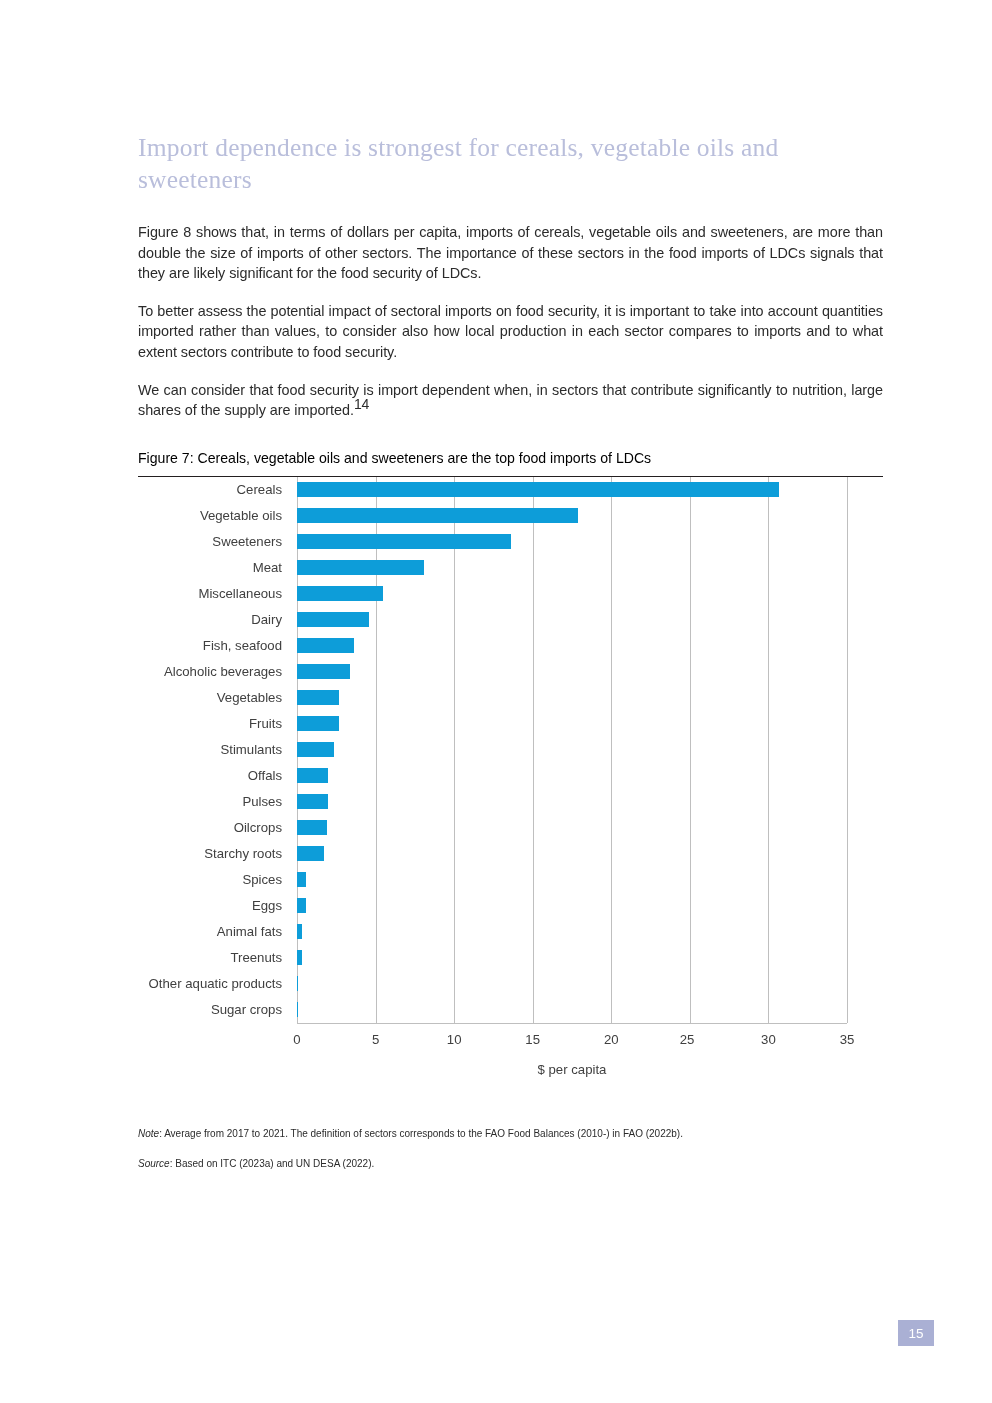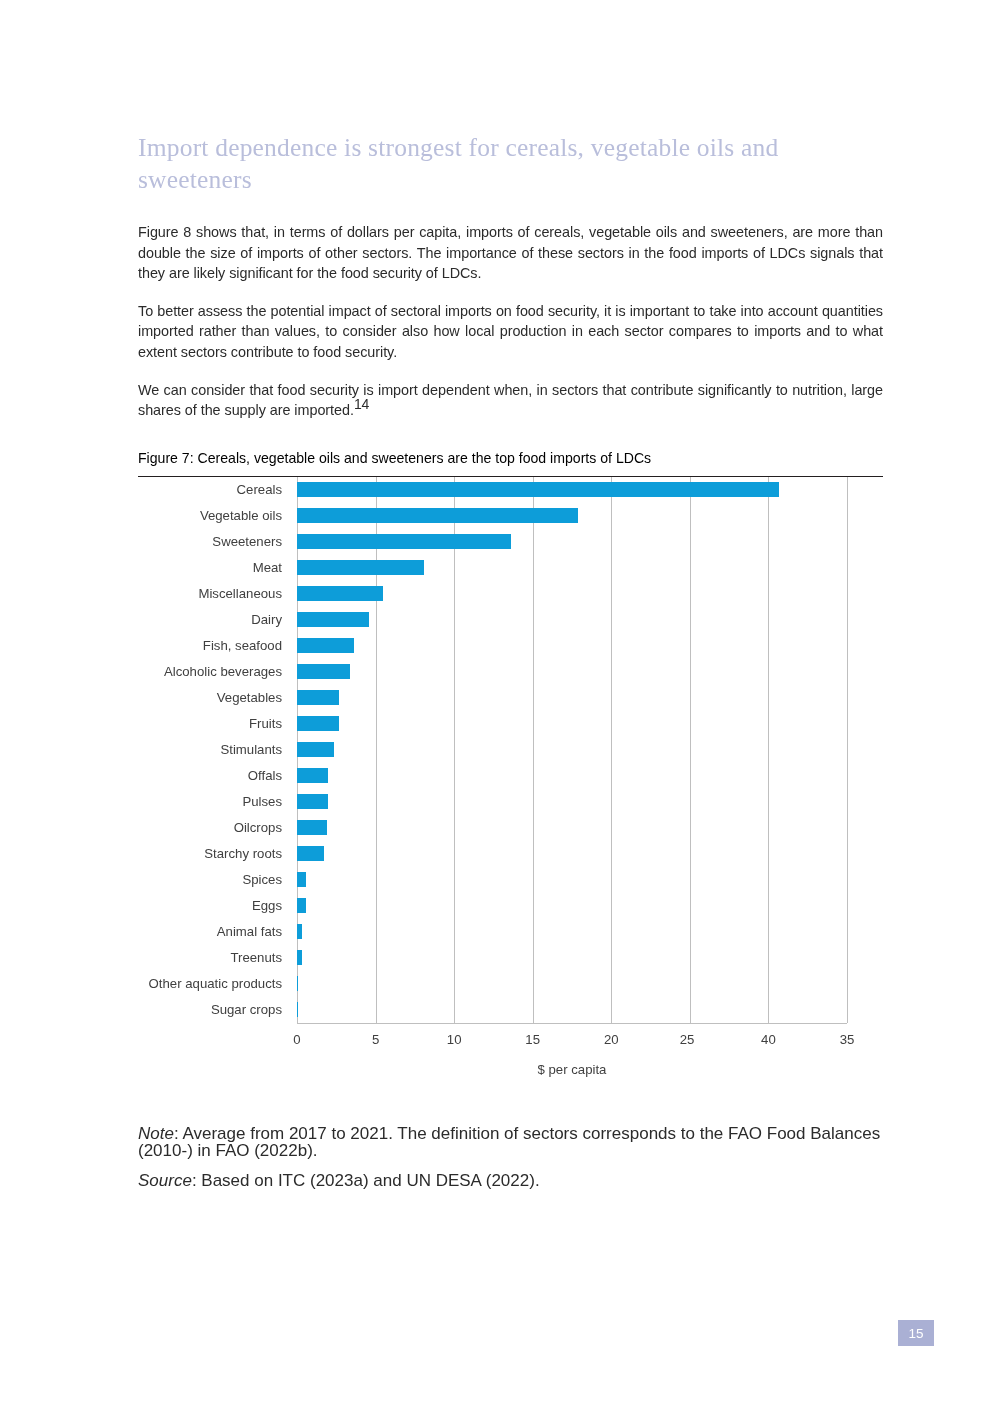--- a/index.html
+++ b/index.html
@@ -167,21 +167,21 @@
     top: 585px;
     width: 550px;
     text-align: center;
     font-size: 13.2px;
     color: #404040;
   }
 
   
   .note-block { margin-top: 48px; }
   .note-line {
-    font-size: 17px;
+    font-size: 10px;
     line-height: 17px;
     color: #2b2b2b;
     margin-bottom: 13px;
   }
   .note-line i { font-style: italic; }
 
   
   .footer {
     position: absolute;
     left: 0;
@@ -353,21 +353,21 @@
         <div class="tick" style="left: 314.286px;">
           <span class="tick-mark"></span>
           <span class="tick-text">20</span>
         </div>
         <div class="tick" style="left: 390px;">
           <span class="tick-mark"></span>
           <span class="tick-text">25</span>
         </div>
         <div class="tick" style="left: 471.429px;">
           <span class="tick-mark"></span>
-          <span class="tick-text">40</span>
+          <span class="tick-text">30</span>
         </div>
         <div class="tick" style="left: 550px;">
           <span class="tick-mark"></span>
           <span class="tick-text">35</span>
         </div>
       </div>
     <div class="axis-title">$ per capita</div>
   </div>
 
   <div class="note-block">

